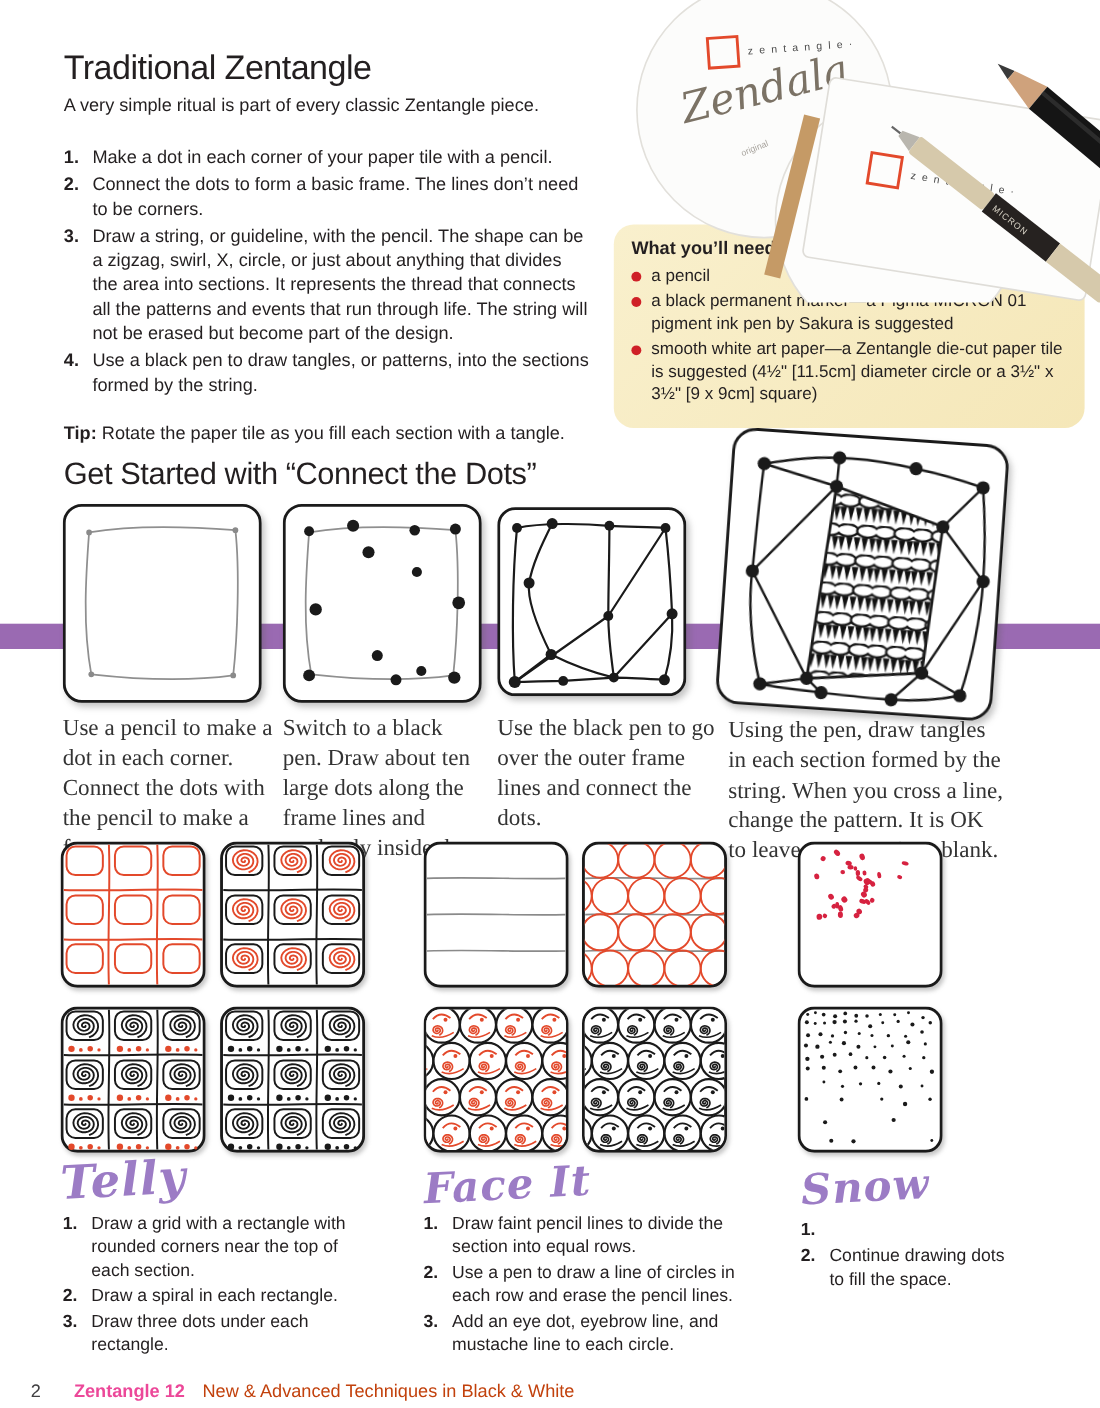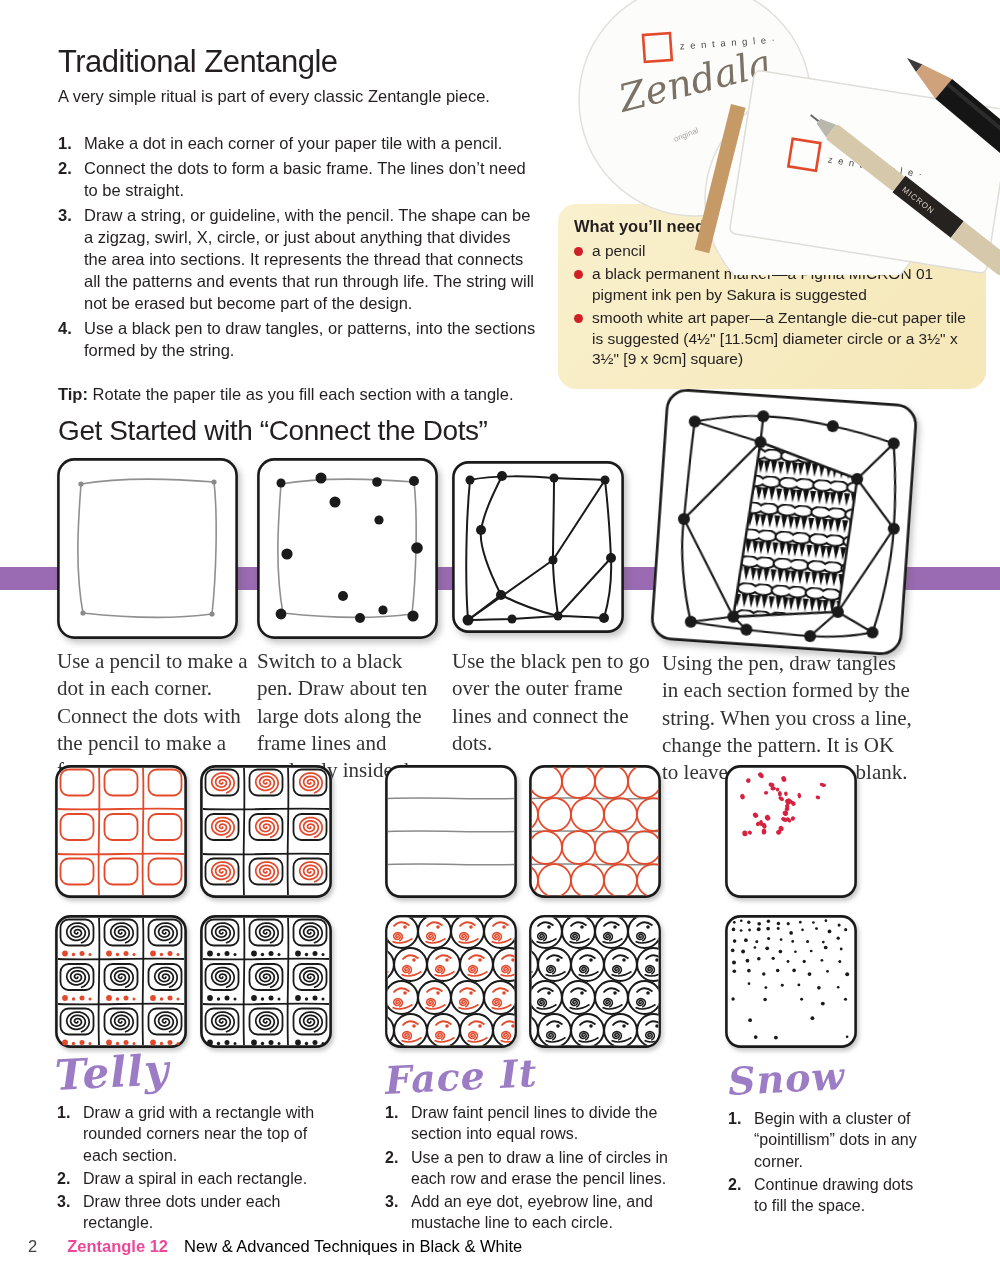--- a/index.html
+++ b/index.html
@@ -32,38 +32,38 @@
   
   .ptile{position:absolute;z-index:1;filter:drop-shadow(2px 3px 2px rgba(110,110,110,0.4));}
   .script{position:absolute;margin:0;font-family:"DejaVu Serif",serif;font-style:italic;font-weight:bold;
           transform:rotate(-3deg);letter-spacing:1px;}
   .plist{position:absolute;}
   .plist .step{font-size:16px;margin-bottom:2px;}
   
   .footer{position:absolute;left:28px;top:1237px;display:flex;align-items:baseline;font-size:16.5px;}
   .footer .pageno{color:#414042;margin-right:30px;}
   .footer .btitle{font-weight:bold;color:#ec4899;margin-right:16px;}
-  .footer .bsub{color:#000000;}
+  .footer .bsub{color:#c2410c;margin-top:19px;}
 </style>
 </head>
 <body>
 
 <div class="page">
 
   <section class="intro">
     <h1>Traditional Zentangle</h1>
     <p class="subtitle">A very simple ritual is part of every classic Zentangle piece.</p>
     <div class="steps">
       <div class="step">
         <span class="num">1.</span>
         <span>Make a dot in each corner of your paper tile with a pencil.</span>
       </div>
       <div class="step">
         <span class="num">2.</span>
-        <span>Connect the dots to form a basic frame. The lines don’t need to be straight.</span>
+        <span>Connect the dots to form a basic frame. The lines don’t need to be corners.</span>
       </div>
       <div class="step">
         <span class="num">3.</span>
         <span>Draw a string, or guideline, with the pencil. The shape can be a zigzag, swirl, X, circle, or just about anything that divides the area into sections. It represents the thread that connects all the patterns and events that run through life. The string will not be erased but become part of the design.</span>
       </div>
       <div class="step">
         <span class="num">4.</span>
         <span>Use a black pen to draw tangles, or patterns, into the sections formed by the string.</span>
       </div>
     </div>
@@ -781,21 +781,20 @@
         <span>Use a pen to draw a line of circles in each row and erase the pencil lines.</span>
       </div>
     <div class="step">
         <span class="num">3.</span>
         <span>Add an eye dot, eyebrow line, and mustache line to each circle.</span>
       </div>
   </div>
   <div class="plist" style="left:728px;top:1108px;width:200px">
     <div class="step">
         <span class="num">1.</span>
-        <span>Begin with a cluster of “pointillism” dots in any corner.</span>
       </div>
     <div class="step">
         <span class="num">2.</span>
         <span>Continue drawing dots to fill the space.</span>
       </div>
   </div>
 
   <footer class="footer">
     <span class="pageno">2</span>
     <span class="btitle">Zentangle 12</span>

